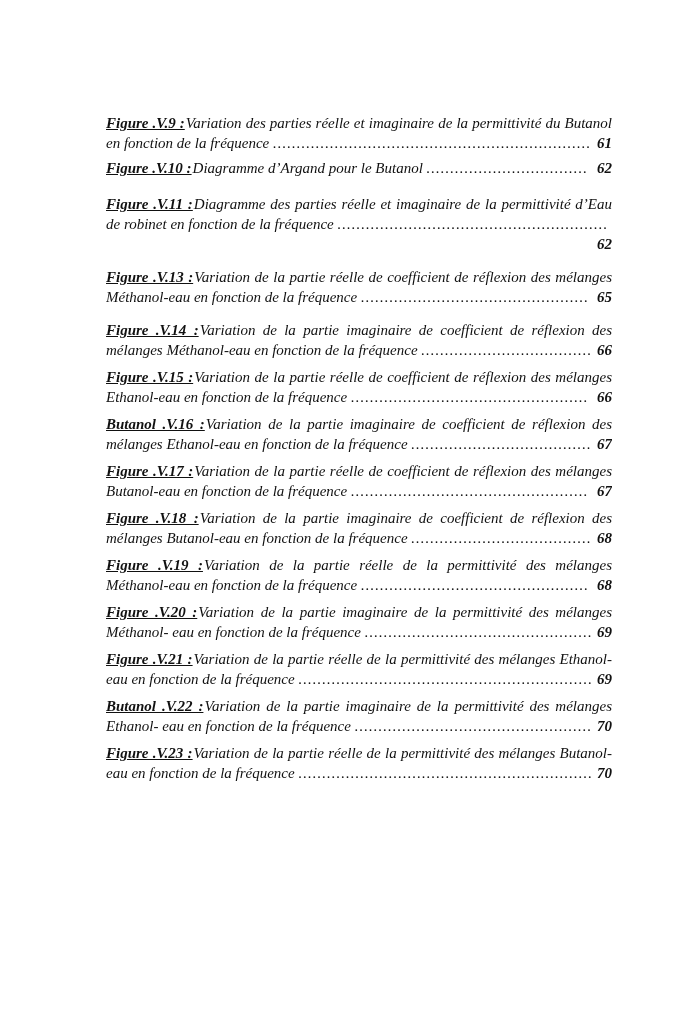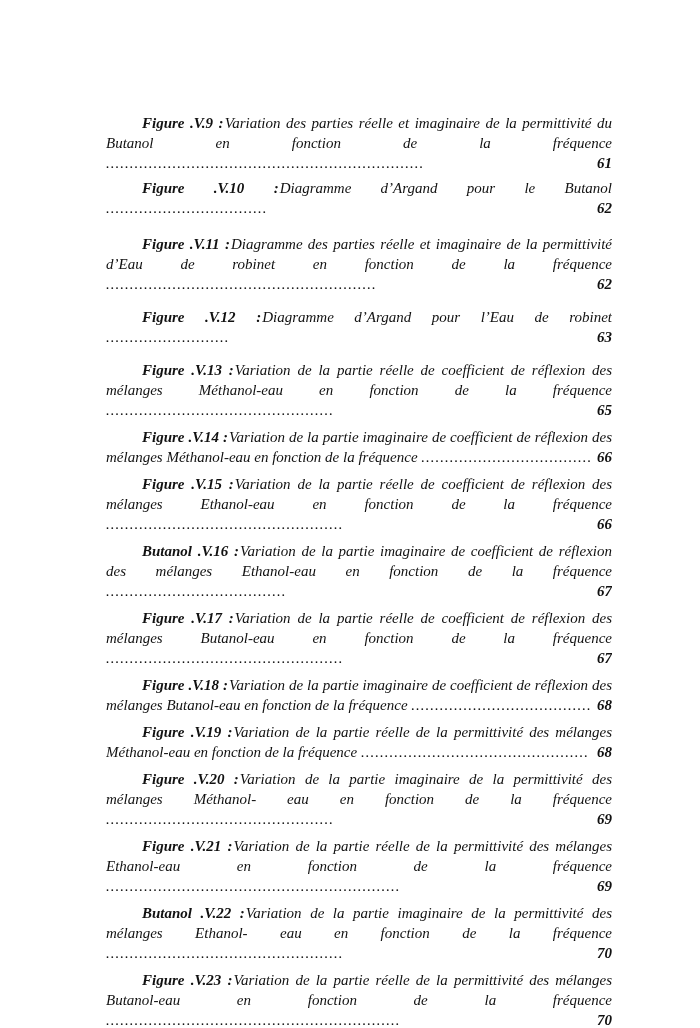--- a/index.html
+++ b/index.html
@@ -35,21 +35,21 @@
     color: #111111;
   }
   
   .entry:nth-child(1) { margin-bottom: 5px; }
   .entry:nth-child(2) { margin-bottom: 16px; }
   .entry:nth-child(3),
   .entry:nth-child(4) { margin-bottom: 13px; }
 
   .label {
     font-weight: bold;
-    margin-left: 36px;
+    text-decoration: underline;
   }
   .desc {
     margin-left: 1px;
   }
   .leader {
     letter-spacing: 1px;
     white-space: nowrap;
     overflow: hidden;
   }
   .page-num {
@@ -62,21 +62,20 @@
 <body>
 
 <div class="doc">
   <div class="figures" id="figures-container">
   <p class="entry"><span class="label">Figure .V.9 :</span><span class="desc">Variation des parties réelle et imaginaire de la permittivité du Butanol en fonction de la fréquence</span> <span class="leader">...................................................................</span><span class="page-num">61</span></p>
 
   <p class="entry"><span class="label">Figure .V.10 :</span><span class="desc">Diagramme d’Argand pour le Butanol</span> <span class="leader">..................................</span><span class="page-num">62</span></p>
 
   <p class="entry"><span class="label">Figure .V.11 :</span><span class="desc">Diagramme des parties réelle et imaginaire de la permittivité d’Eau de robinet en fonction de la fréquence</span> <span class="leader">.........................................................</span><span class="page-num">62</span></p>
 
-  <p class="entry"><span class="label">Figure .V.12 :</span><span class="desc">Diagramme d’Argand pour l’Eau de robinet</span> <span class="leader">..........................</span><span class="page-num">63</span></p>
 
   <p class="entry"><span class="label">Figure .V.13 :</span><span class="desc">Variation de la partie réelle de coefficient de réflexion des mélanges Méthanol-eau en fonction de la fréquence</span> <span class="leader">................................................</span><span class="page-num">65</span></p>
 
   <p class="entry"><span class="label">Figure .V.14 :</span><span class="desc">Variation de la partie imaginaire de coefficient de réflexion des mélanges Méthanol-eau en fonction de la fréquence</span> <span class="leader">....................................</span><span class="page-num">66</span></p>
 
   <p class="entry"><span class="label">Figure .V.15 :</span><span class="desc">Variation de la partie réelle de coefficient de réflexion des mélanges Ethanol-eau en fonction de la fréquence</span> <span class="leader">..................................................</span><span class="page-num">66</span></p>
 
   <p class="entry"><span class="label">Butanol .V.16 :</span><span class="desc">Variation de la partie imaginaire de coefficient de réflexion des mélanges Ethanol-eau en fonction de la fréquence</span> <span class="leader">......................................</span><span class="page-num">67</span></p>
 
   <p class="entry"><span class="label">Figure .V.17 :</span><span class="desc">Variation de la partie réelle de coefficient de réflexion des mélanges Butanol-eau en fonction de la fréquence</span> <span class="leader">..................................................</span><span class="page-num">67</span></p>

